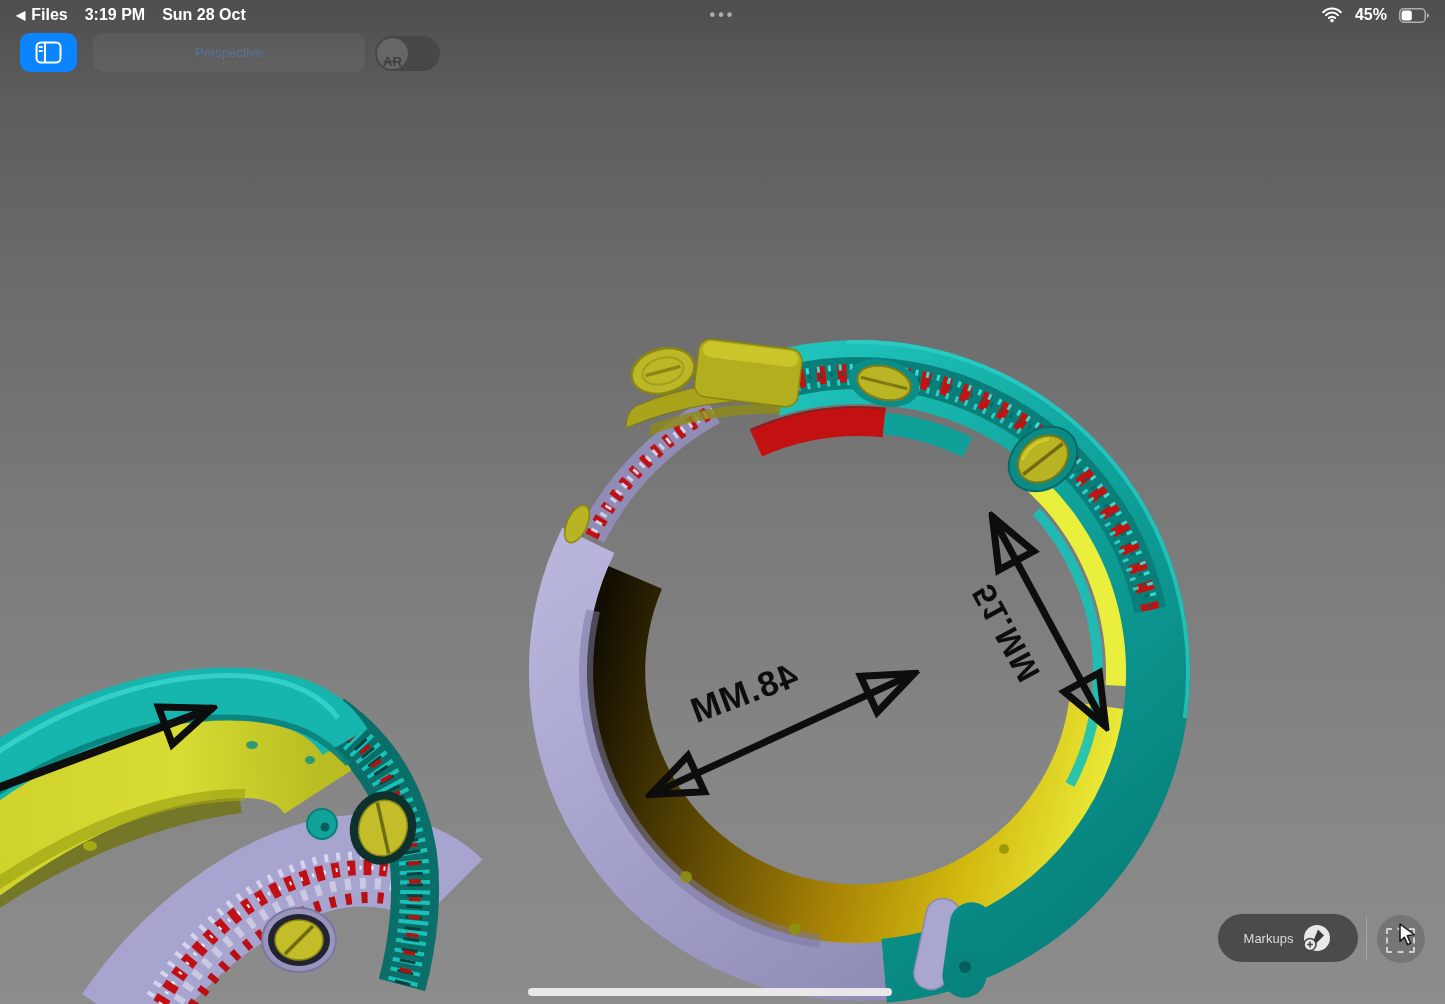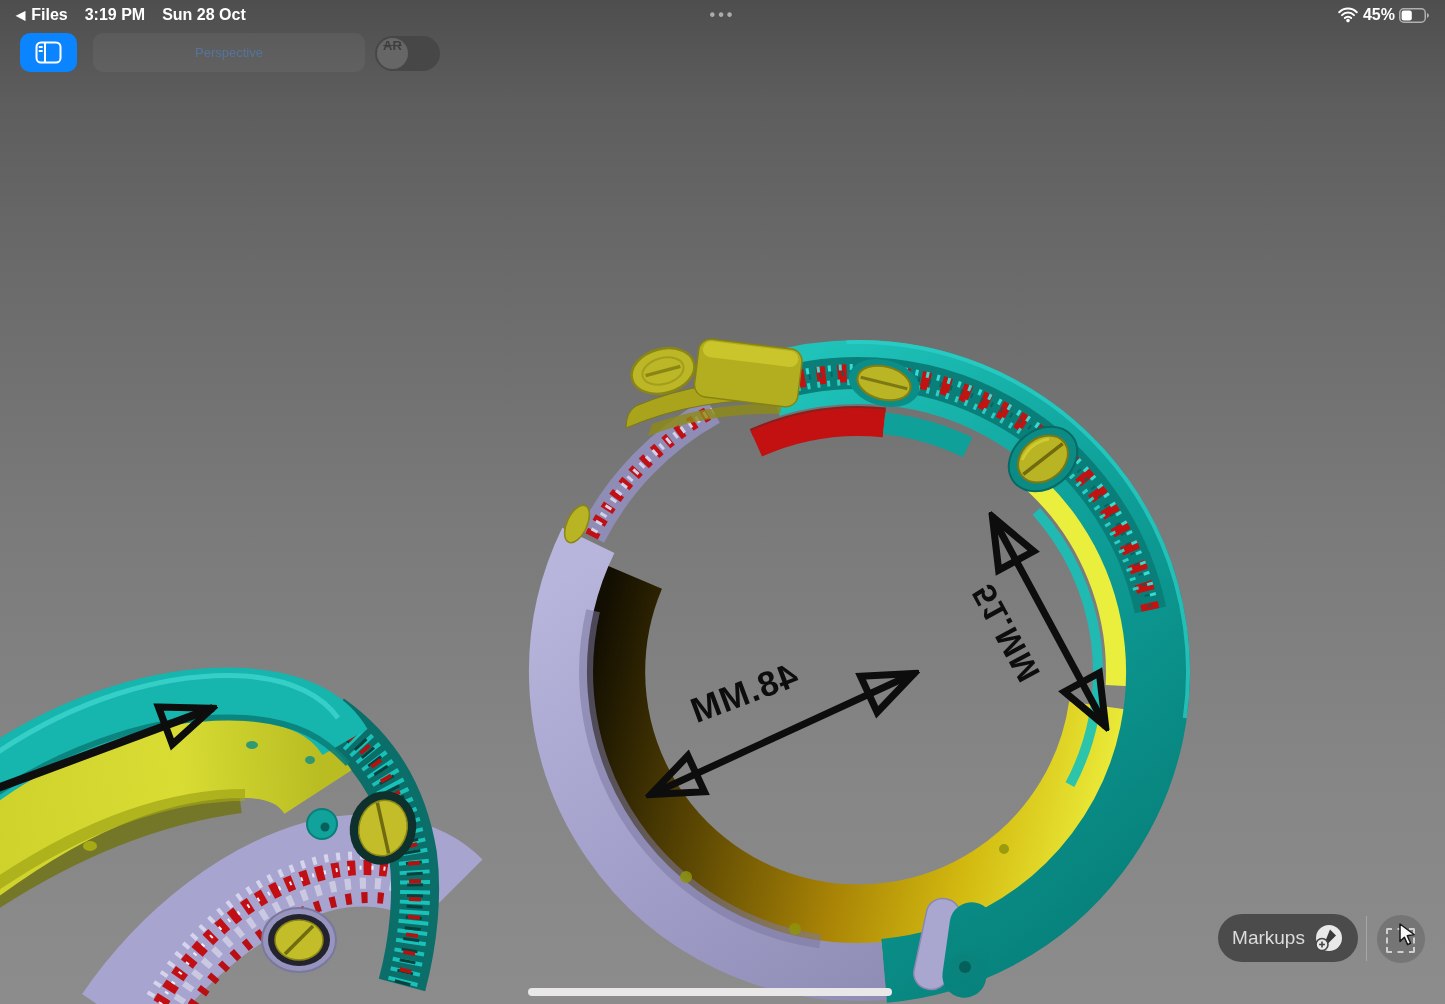--- a/index.html
+++ b/index.html
@@ -9,36 +9,36 @@
     background:linear-gradient(180deg,#4e4e4e 0%,#5d5d5d 10%,#6b6b6b 28%,#7a7a7a 52%,#868686 78%,#8c8c8c 100%);
   }
   
   .statusbar{position:absolute;top:0;left:0;right:0;height:30px;display:flex;align-items:center;
     padding:0 16px;color:#fff;font-size:16px;font-weight:600;z-index:30;}
   .sb-left{display:flex;align-items:center;gap:17px;}
   .sb-back{display:flex;align-items:center;gap:6px;cursor:default;}
   .sb-back .chev{font-size:12px;line-height:1;}
   .sb-center{position:absolute;left:50%;transform:translateX(-50%);top:0;height:30px;
     display:flex;align-items:center;color:#ababab;font-size:16px;letter-spacing:3px;font-weight:700;}
-  .sb-right{margin-left:auto;display:flex;align-items:center;gap:4px;}
+  .sb-right{margin-left:auto;display:flex;align-items:center;gap:12px;}
   
   .sidebar-btn{position:absolute;left:20px;top:33px;width:57px;height:39px;border-radius:10px;
     background:#0a84ff;display:flex;align-items:center;justify-content:center;z-index:30;}
   .view-chip{position:absolute;left:93px;top:33px;width:272px;height:39px;border-radius:10px;
     background:rgba(255,255,255,0.05);display:flex;align-items:center;justify-content:center;
     color:#56749b;font-size:13px;z-index:30;}
   .ar-toggle{position:absolute;left:375px;top:36px;width:65px;height:35px;border-radius:18px;
     background:#474747;z-index:30;}
   .ar-knob{position:absolute;left:2px;top:2px;width:31px;height:31px;border-radius:50%;
-    background:#666;display:flex;align-items:flex-start;justify-content:center;
+    background:#666;display:flex;align-items:flex-end;justify-content:center;
     color:#3f3f3f;font-size:13px;font-weight:700;text-decoration:line-through;}
   
   .markups-btn{position:absolute;left:1218px;top:914px;width:140px;height:48px;border-radius:24px;
     background:rgba(58,58,58,0.78);display:flex;align-items:center;justify-content:center;gap:9px;
-    color:#dcdcdc;font-size:19px;z-index:30;}
+    color:#dcdcdc;font-size:13px;z-index:30;}
   .footer-divider{position:absolute;left:1366px;top:916px;width:1px;height:45px;
     background:rgba(220,220,220,0.35);z-index:30;}
   .select-btn{position:absolute;left:1377px;top:915px;width:48px;height:48px;border-radius:50%;
     background:rgba(70,70,70,0.30);z-index:30;}
   .select-dash{position:absolute;left:9px;top:13px;width:25px;height:21px;border:2px dashed #cfcfcf;border-radius:2px;}
   .select-cursor{position:absolute;left:19px;top:7px;}
   .home-indicator{position:absolute;left:528px;top:988px;width:364px;height:8px;border-radius:4px;
     background:#e9e7e7;z-index:30;}
   .viewport-svg{position:absolute;left:0;top:0;z-index:5;}
 </style>

